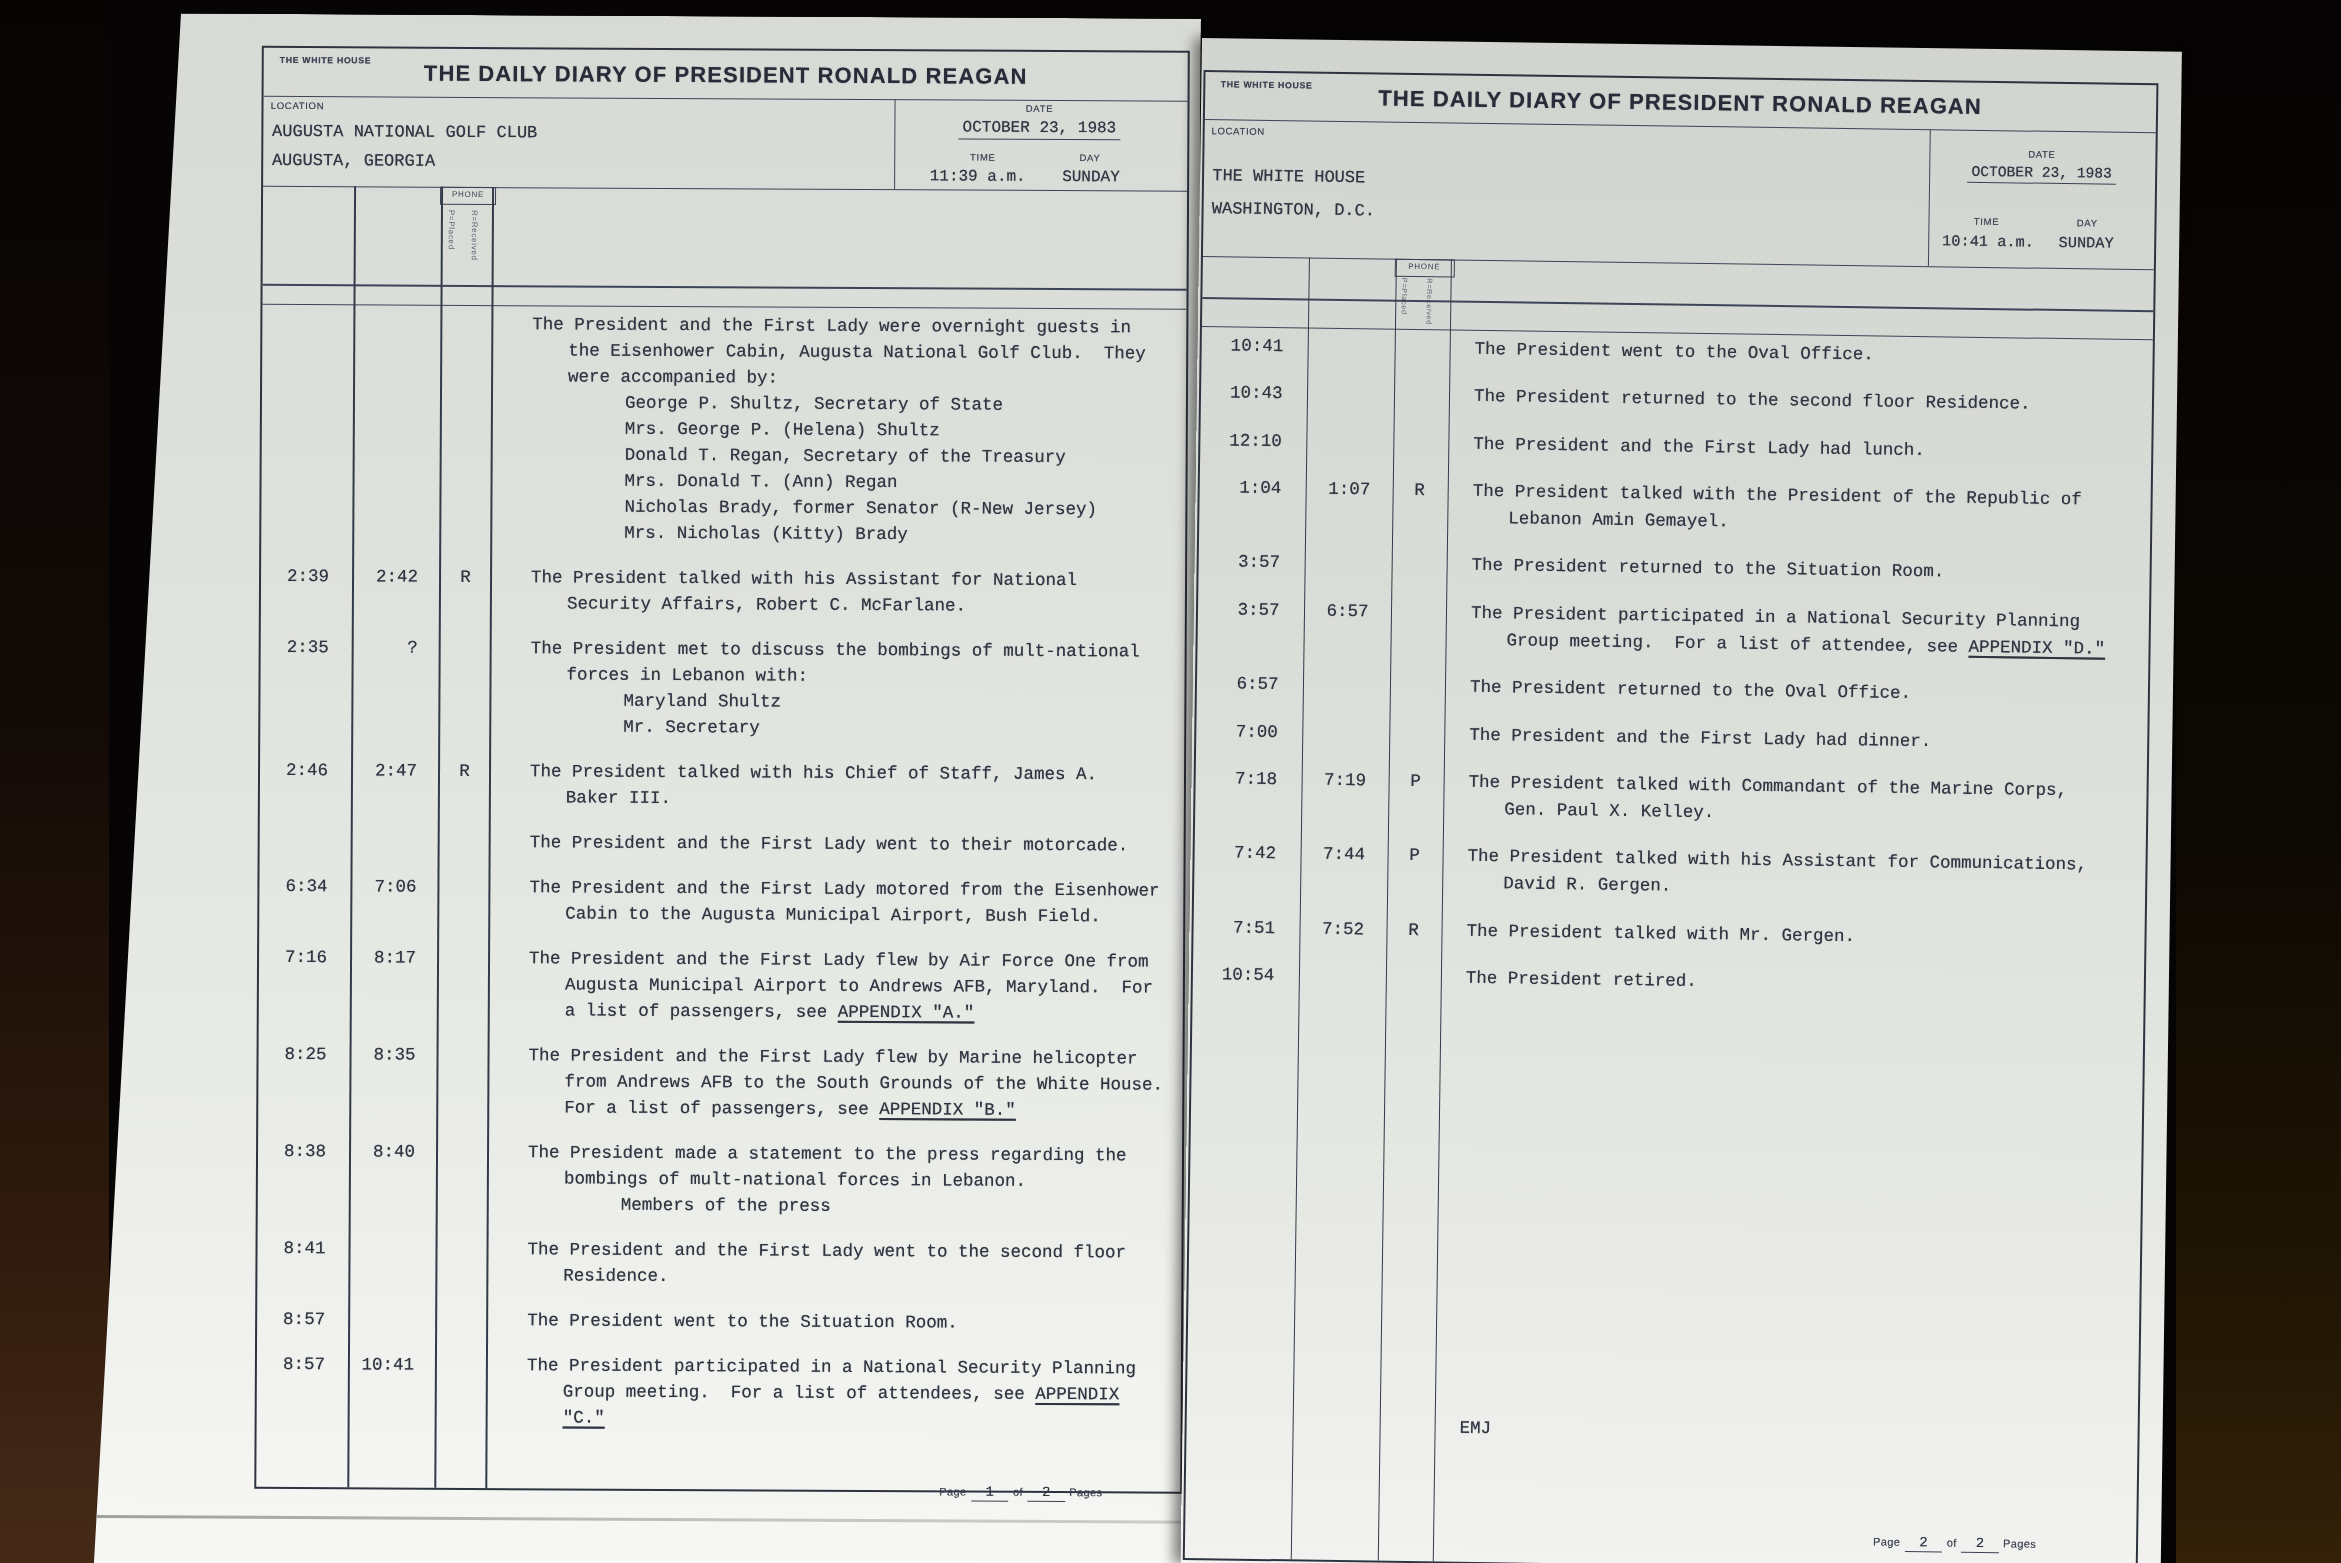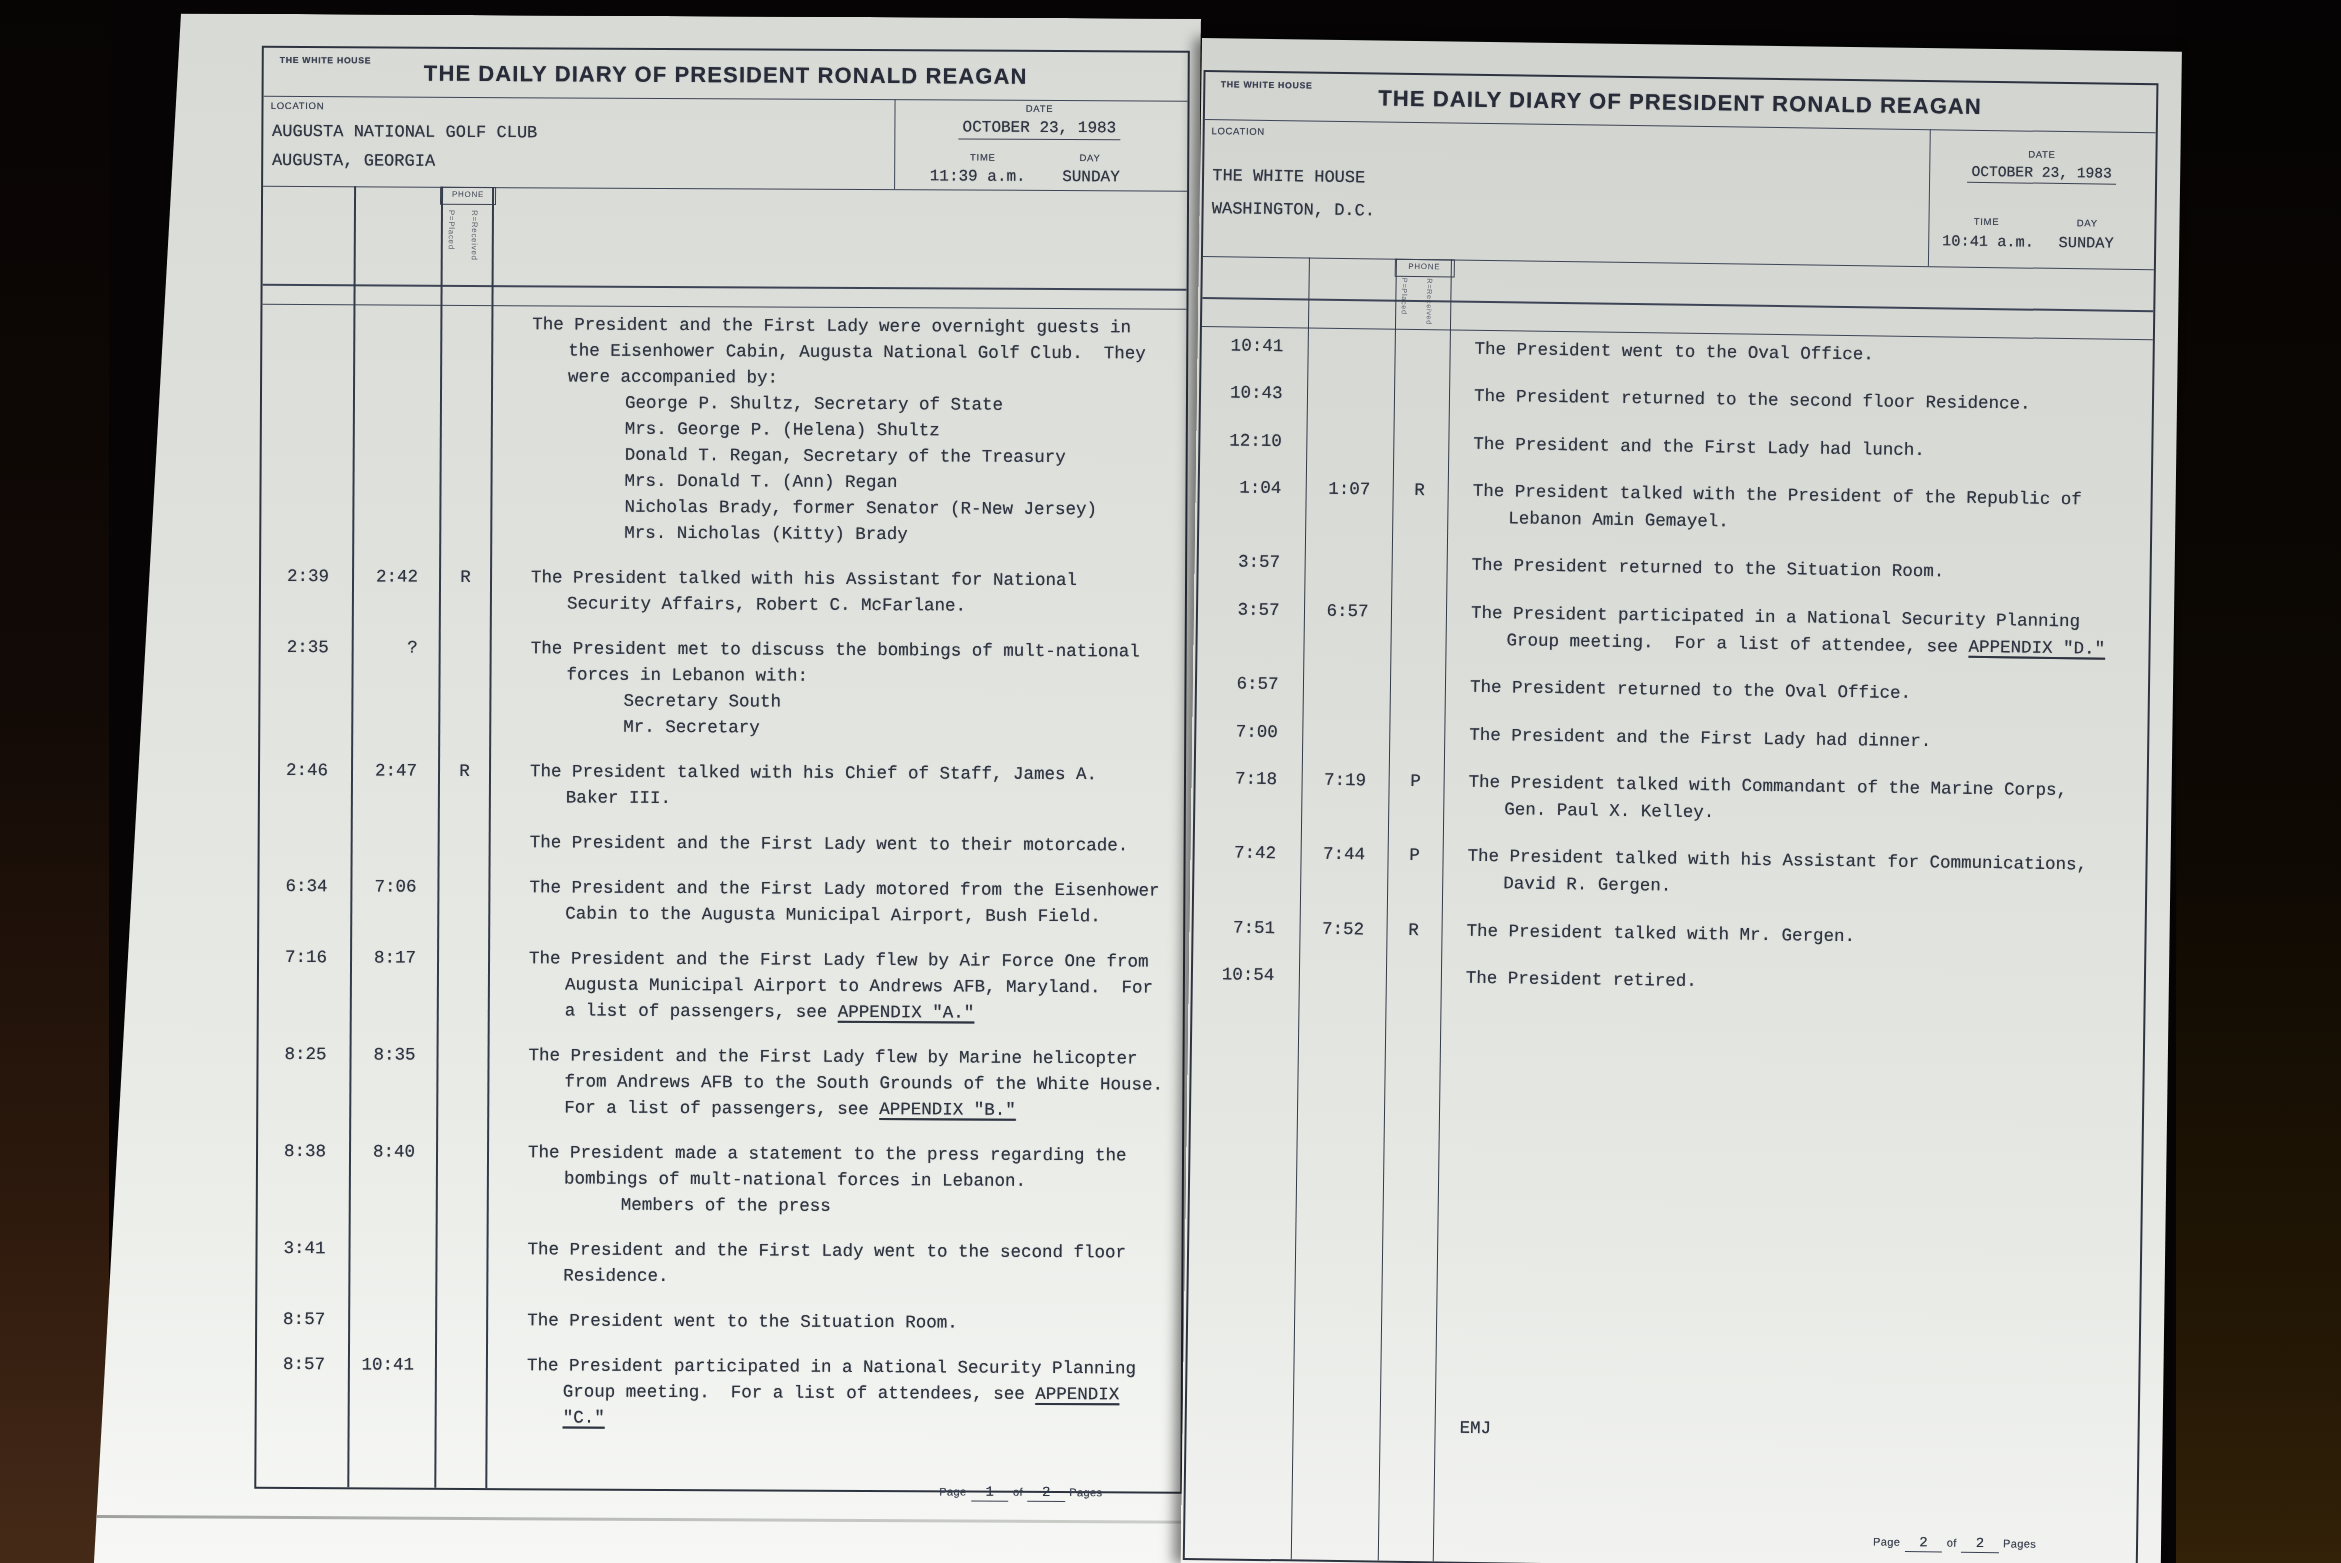--- a/index.html
+++ b/index.html
@@ -134,21 +134,21 @@
               <span class="line tw" style="line-height: 26px; padding-left: 36px;"><span>Security Affairs, Robert C. McFarlane.</span></span>
             </div>
           </div>
           <div class="entry" style="margin-top: 19px;">
             <div class="c-t tw" style="width: 68px; line-height: 26px; padding-right: 23px;">2:35</div>
             <div class="c-t tw" style="width: 66px; line-height: 26px; padding-right: 22px;">?</div>
             <div class="c-pr tw" style="width: 51px; line-height: 26px;"></div>
             <div class="c-act" style="padding-left: 40px;">
               <span class="line tw" style="line-height: 26px; padding-left: 0px;"><span>The President met to discuss the bombings of mult-national</span></span>
               <span class="line tw" style="line-height: 26px; padding-left: 36px;"><span>forces in Lebanon with:</span></span>
-              <span class="line tw" style="line-height: 26px; padding-left: 93px;"><span>Secretary South</span></span>
+              <span class="line tw" style="line-height: 26px; padding-left: 93px;"><span>Maryland Shultz</span></span>
               <span class="line tw" style="line-height: 26px; padding-left: 93px;"><span>Mr. Secretary</span></span>
             </div>
           </div>
           <div class="entry" style="margin-top: 19px;">
             <div class="c-t tw" style="width: 68px; line-height: 26px; padding-right: 23px;">2:46</div>
             <div class="c-t tw" style="width: 66px; line-height: 26px; padding-right: 22px;">2:47</div>
             <div class="c-pr tw" style="width: 51px; line-height: 26px;">R</div>
             <div class="c-act" style="padding-left: 40px;">
               <span class="line tw" style="line-height: 26px; padding-left: 0px;"><span>The President talked with his Chief of Staff, James A.</span></span>
               <span class="line tw" style="line-height: 26px; padding-left: 36px;"><span>Baker III.</span></span>
@@ -195,21 +195,21 @@
             <div class="c-t tw" style="width: 68px; line-height: 26px; padding-right: 23px;">8:38</div>
             <div class="c-t tw" style="width: 66px; line-height: 26px; padding-right: 22px;">8:40</div>
             <div class="c-pr tw" style="width: 51px; line-height: 26px;"></div>
             <div class="c-act" style="padding-left: 40px;">
               <span class="line tw" style="line-height: 26px; padding-left: 0px;"><span>The President made a statement to the press regarding the</span></span>
               <span class="line tw" style="line-height: 26px; padding-left: 36px;"><span>bombings of mult-national forces in Lebanon.</span></span>
               <span class="line tw" style="line-height: 26px; padding-left: 93px;"><span>Members of the press</span></span>
             </div>
           </div>
           <div class="entry" style="margin-top: 19px;">
-            <div class="c-t tw" style="width: 68px; line-height: 26px; padding-right: 23px;">3:41</div>
+            <div class="c-t tw" style="width: 68px; line-height: 26px; padding-right: 23px;">8:41</div>
             <div class="c-t tw" style="width: 66px; line-height: 26px; padding-right: 22px;"></div>
             <div class="c-pr tw" style="width: 51px; line-height: 26px;"></div>
             <div class="c-act" style="padding-left: 40px;">
               <span class="line tw" style="line-height: 26px; padding-left: 0px;"><span>The President and the First Lady went to the second floor</span></span>
               <span class="line tw" style="line-height: 26px; padding-left: 36px;"><span>Residence.</span></span>
             </div>
           </div>
           <div class="entry" style="margin-top: 19px;">
             <div class="c-t tw" style="width: 68px; line-height: 26px; padding-right: 23px;">8:57</div>
             <div class="c-t tw" style="width: 66px; line-height: 26px; padding-right: 22px;"></div>

